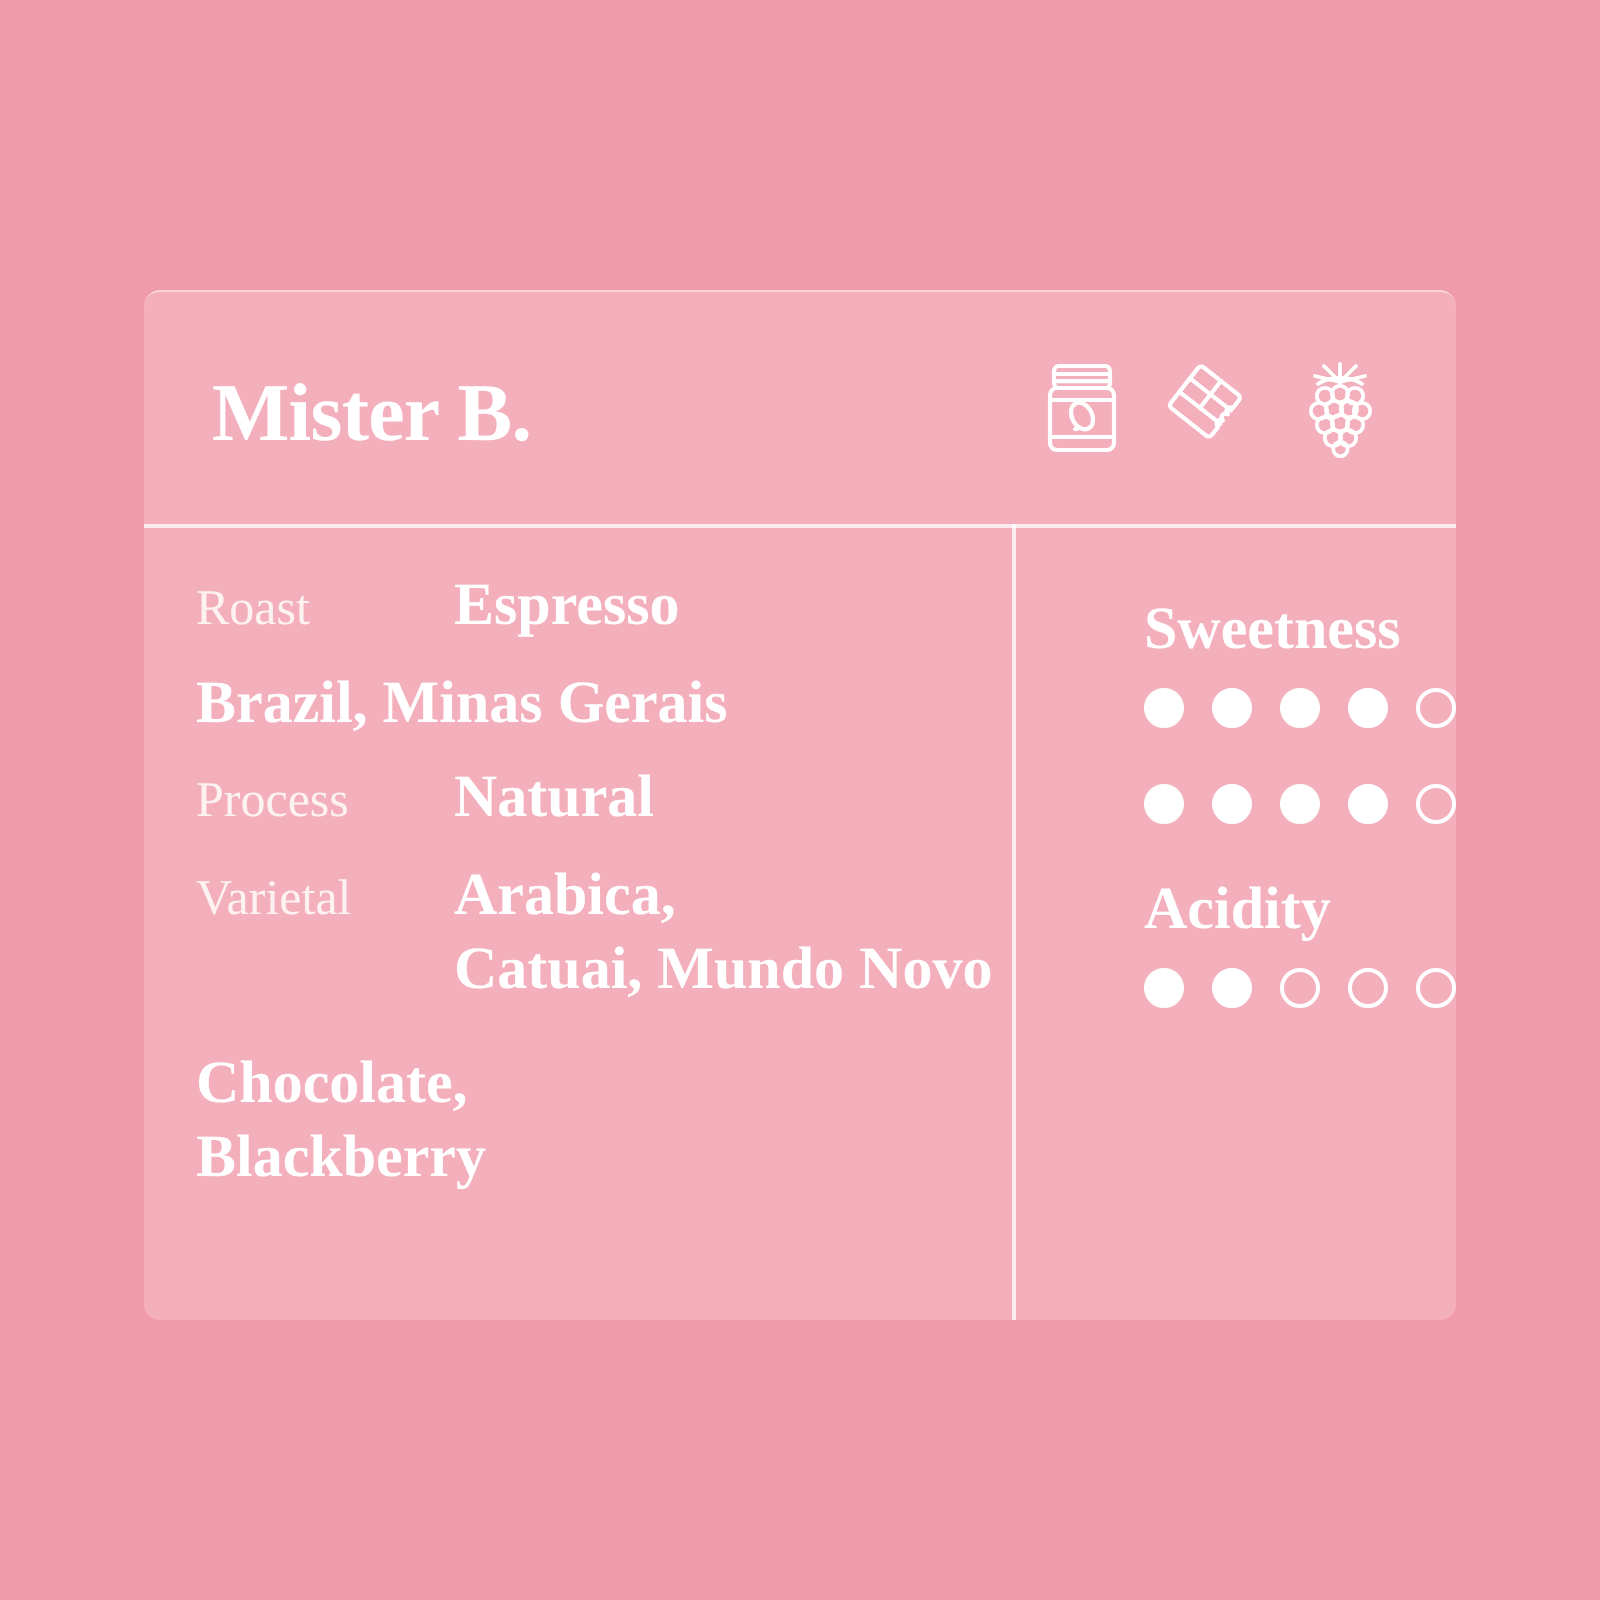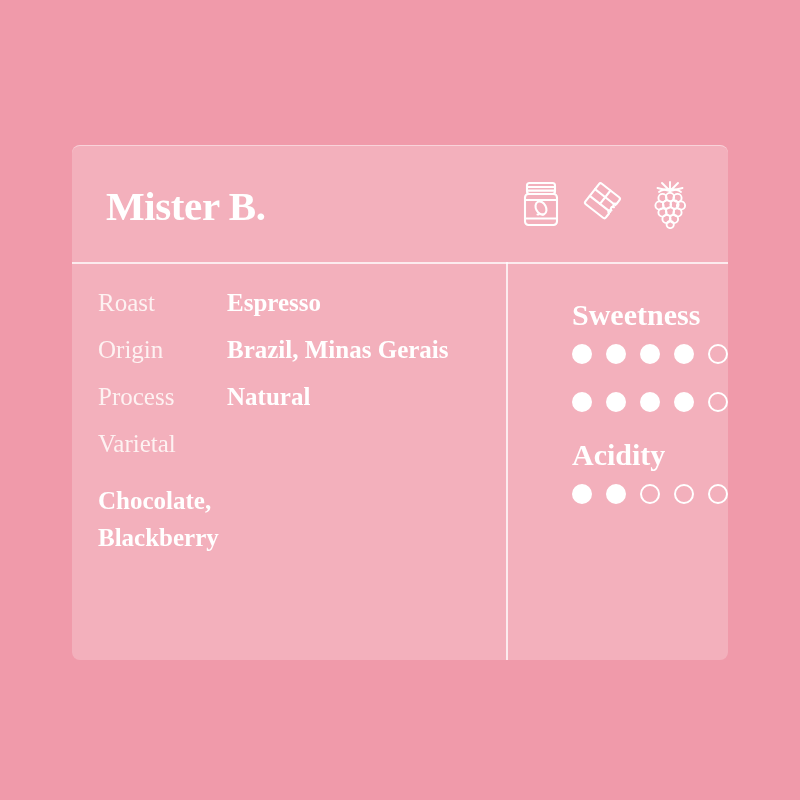--- a/index.html
+++ b/index.html
@@ -119,21 +119,21 @@
     width: 129px;
     flex: 0 0 129px;
     color: #fdf2f2;
     font-size: 25px;
     font-weight: normal;
     line-height: 37px;
   }
 
   .spec-values {
     color: #ffffff;
-    font-size: 25px;
+    font-size: 30px;
     font-weight: bold;
     line-height: 37px;
   }
 
   .spec-values div {
     white-space: nowrap;
   }
 
   
   .rating-panel {
@@ -254,35 +254,38 @@
       <div class="spec-panel">
 
         <div class="spec-row">
           <div class="spec-label">Roast</div>
           <div class="spec-values">
             <div>Espresso</div>
           </div>
         </div>
 
         <div class="spec-row">
-          <div class="spec-label">Origin</div>
           <div class="spec-values">
             <div>Brazil, Minas Gerais</div>
           </div>
         </div>
 
         <div class="spec-row">
           <div class="spec-label">Process</div>
           <div class="spec-values">
             <div>Natural</div>
           </div>
         </div>
 
         <div class="spec-row">
           <div class="spec-label">Varietal</div>
+          <div class="spec-values">
+            <div>Arabica,</div>
+            <div>Catuai, Mundo Novo</div>
+          </div>
         </div>
 
         <div class="spec-row flavours-row">
           <div class="spec-values">
             <div>Chocolate,</div>
             <div>Blackberry</div>
           </div>
         </div>
 
       </div>

